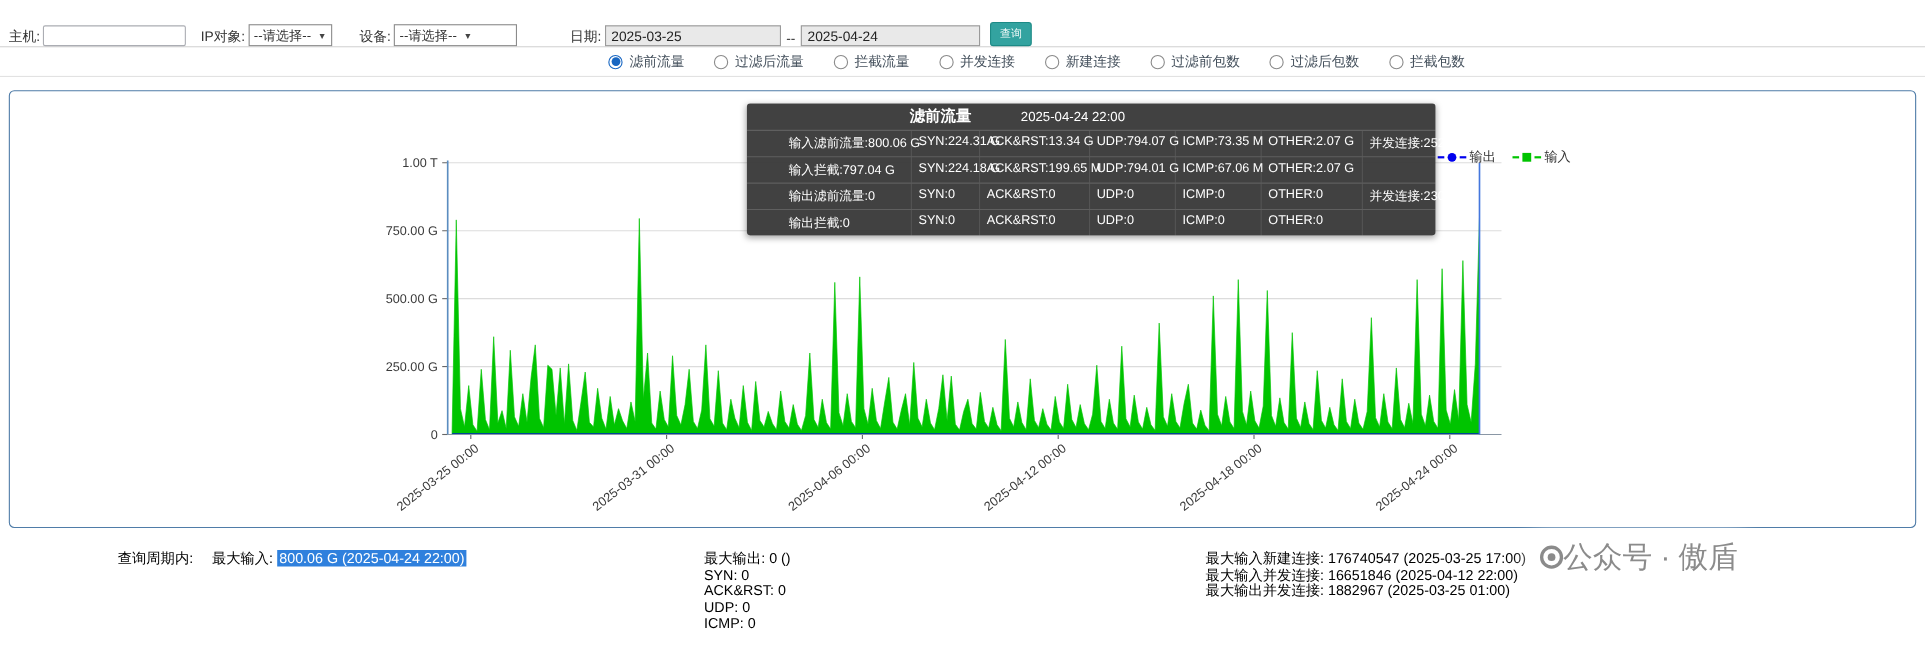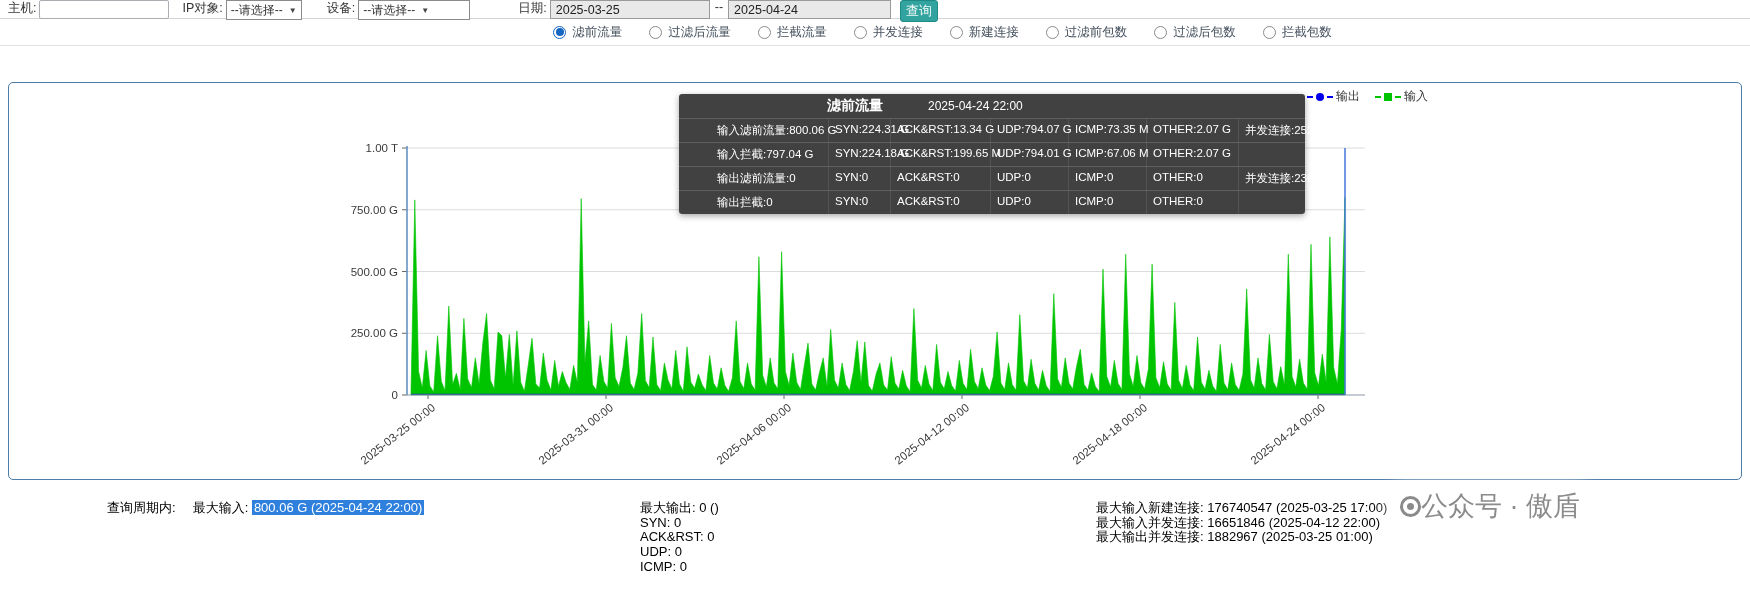--- a/index.html
+++ b/index.html
@@ -1,52 +1,52 @@
 <!DOCTYPE html>
 <html><head>
 <meta charset="utf-8">
 <style>
   * { box-sizing: border-box; margin: 0; padding: 0; }
   html,body { width:1750px; height:605px; background:#fff; overflow:hidden;
     font-family:"Liberation Sans","DejaVu Sans",sans-serif; position:relative; }
 
   
-  .topbar { display:flex; align-items:flex-start; height:19px; border-bottom:1px solid #d4d4d4;
+  .topbar { display:flex; align-items:flex-end; height:43px; border-bottom:1px solid #d4d4d4;
     padding-left:8px; font-size:12.5px; color:#333; }
   .topbar .lbl { margin-right:3px; white-space:nowrap; }
   .txt-input { width:130px; height:19px; border:1px solid #abadb3; border-radius:2px; background:#fff; }
   .sel { border:1px solid #8b8b8b; background:#fff; height:20px; display:flex; align-items:center;
     padding:0 4px; font-size:12px; color:#333; }
   .sel .caret { font-size:8px; color:#444; margin-left:6px; }
   .date-box { background:#e9e9e9; border:1px solid #9a9a9a; height:19px; display:flex; align-items:center;
     padding-left:5px; font-size:12.5px; color:#222; }
   .dash-sep { margin:0 5px; color:#333; }
   .btn-query { margin-left:9px; background:#33a3a0; border:1px solid #1d8a86; color:#f2faf9;
-    font-size:13px; height:22px; width:38px; border-radius:3px; cursor:pointer;
+    font-size:10px; height:22px; width:38px; border-radius:3px; cursor:pointer;
     font-family:Liberation Sans, sans-serif; }
 
   
   .radiorow { height:27px; border-bottom:1px solid #e2e2e2; display:flex; align-items:center;
     justify-content:center; gap:27px; padding-left:135px; font-size:12.5px; color:#44505c; }
   .radio-item { display:flex; align-items:center; cursor:pointer; }
   .rdot { width:13px; height:13px; border-radius:50%; border:1px solid #8a8a8a; background:#fff;
     display:inline-block; margin-right:6px; position:relative; }
   .rdot.on { border-color:#1766c2; }
   .rdot.on::after { content:''; position:absolute; inset:1.5px; border-radius:50%; background:#1766c2; }
 
   
   .chart-box { position:absolute; left:8px; top:82px; width:1734px; height:398px;
     border:1px solid #4f7ca8; border-radius:5px; background:#fff; }
   .chart-box svg { position:absolute; left:0; top:0; }
   .axis-label { font-size:11.5px; fill:#3a3a3a; }
 
   
   .legend { position:absolute; left:1298px; top:5px; display:flex; gap:15px;
     font-size:12px; color:#333; align-items:center; z-index:3; }
-  .lg-item { display:flex; align-items:center; gap:3px; cursor:pointer; }
+  .lg-item { display:flex; align-items:center; gap:3px; cursor:pointer;margin-top:46px; }
   .lg-dash { width:6px; height:2px; }
   .lg-circle { width:8px; height:8px; border-radius:50%; }
   .lg-square { width:8px; height:8px; }
 
   
   .tooltip { position:absolute; left:670px; top:11px; width:626px; background:rgba(55,55,55,0.95);
     border-radius:3px; color:#fff; z-index:5; box-shadow:0 2px 6px rgba(0,0,0,0.35); }
   .tt-head { display:flex; align-items:center; height:24px; padding-left:148px; gap:45px; }
   .tt-title { font-weight:bold; font-size:14px; }
   .tt-time  { font-size:12px; }

